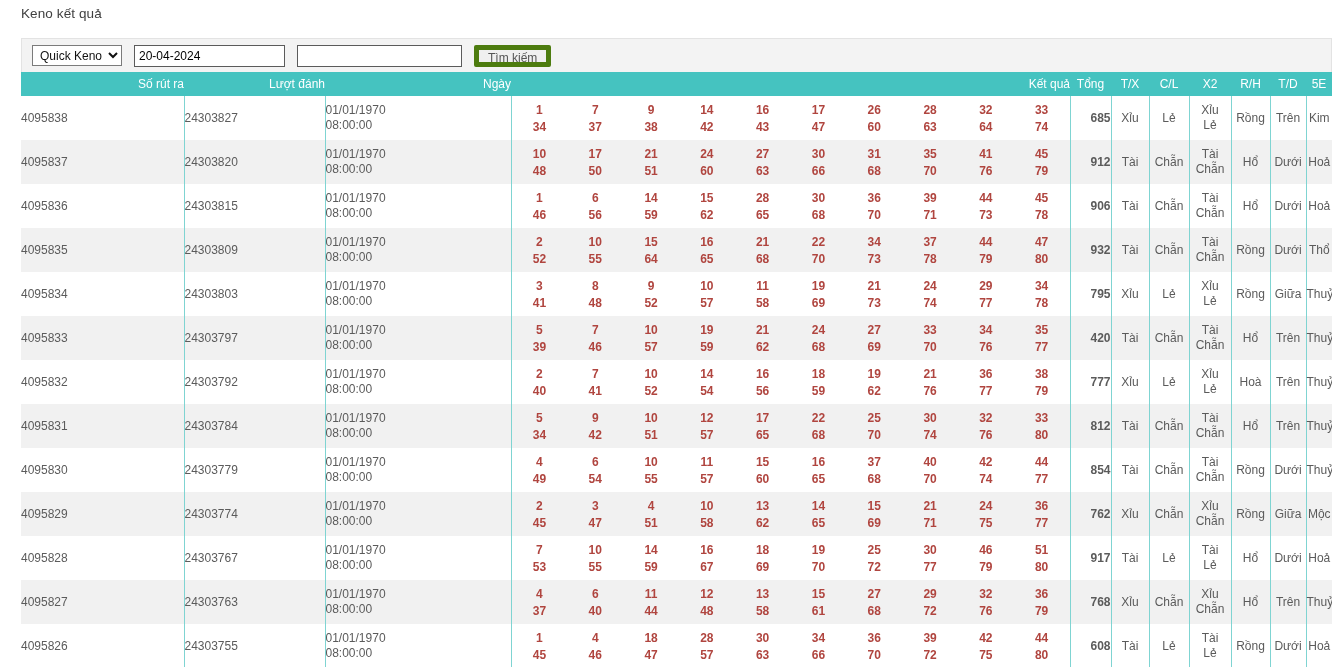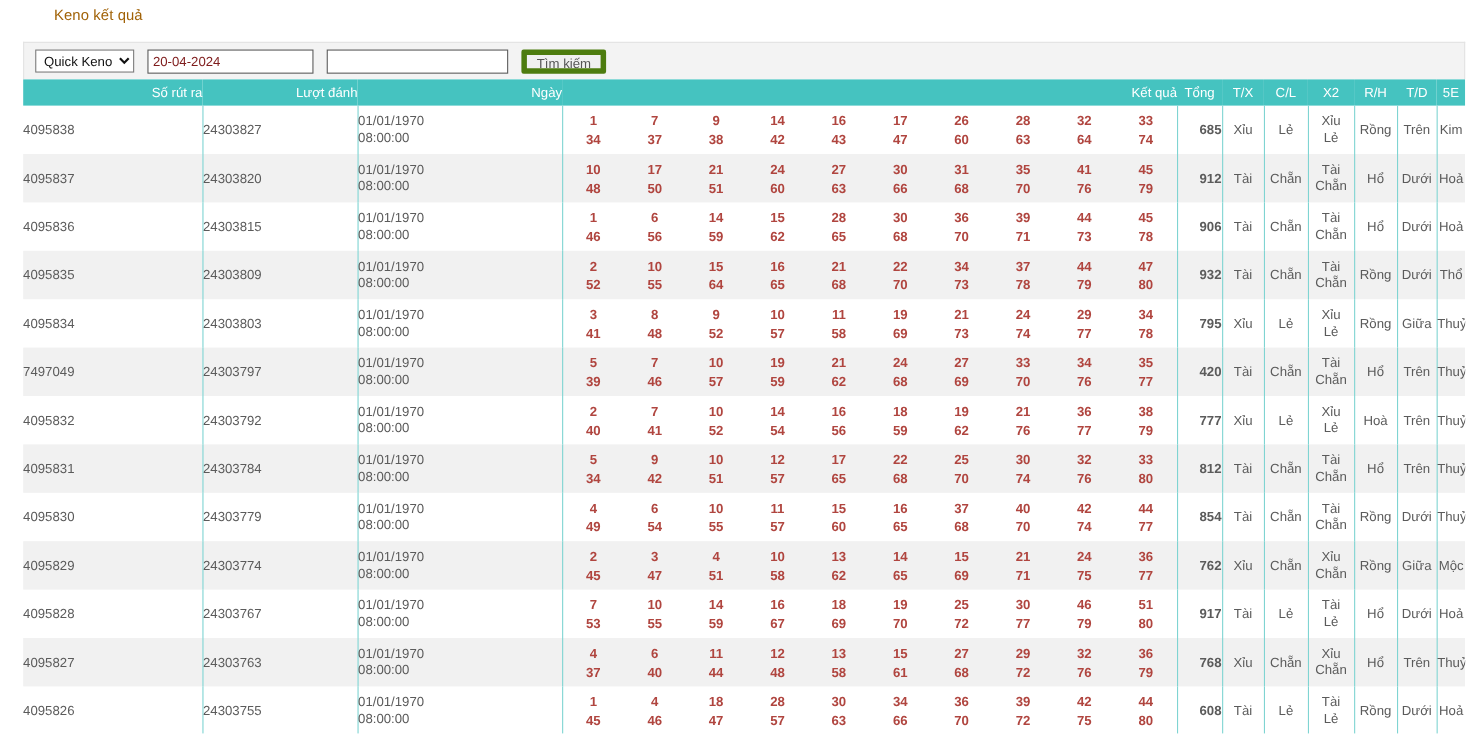--- a/index.html
+++ b/index.html
@@ -16,23 +16,22 @@
     width: 1342px; height: 667px;
     background: #ffffff;
     overflow: hidden;
   }
 
   
   .page-title {
     position: absolute;
     left: 21px; top: 6px;
     font-size: 13.5px;
-    color: #a16207;
+    color: #404040;
     letter-spacing: .1px;
-    margin-left: 28px;
   }
 
   
   .toolbar {
     position: absolute;
     left: 21px; top: 38px;
     width: 1311px; height: 34px;
     background: #f3f3f3;
     border: 1px solid #e3e3e3;
     border-bottom: none;
@@ -53,21 +52,21 @@
     color: #111;
     border-radius: 0;
     width: 90px;
   }
   input.ktext {
     font-family: "Liberation Sans", sans-serif;
     font-size: 12px;
     height: 22px;
     border: 1px solid #5b5b5b;
     background: #ffffff;
-    color: #7f1d1d;
+    color: #000000;
     padding: 1px 4px;
     border-radius: 0;
     outline: none;
   }
   input.ktext.date { width: 151px; }
   input.ktext.blank { width: 165px; }
   button.kbtn {
     font-family: "Liberation Sans", sans-serif;
     font-size: 12px;
     height: 22px;
@@ -396,21 +395,21 @@
             <td class="flag">Lẻ</td>
             <td class="flag two">
               <div>Xỉu</div>
               <div>Lẻ</div>
             </td>
             <td class="flag">Rồng</td>
             <td class="flag">Giữa</td>
             <td class="flag">Thuỷ</td>
           </tr>
           <tr class="alt">
-            <td class="drawid">7497049</td>
+            <td class="drawid">4095833</td>
             <td class="session">24303797</td>
             <td class="date">
               <div>01/01/1970</div>
               <div>08:00:00</div>
             </td>
             <td class="result">
               <div class="numgrid">
                 <span>5</span>
                 <span>7</span>
                 <span>10</span>

